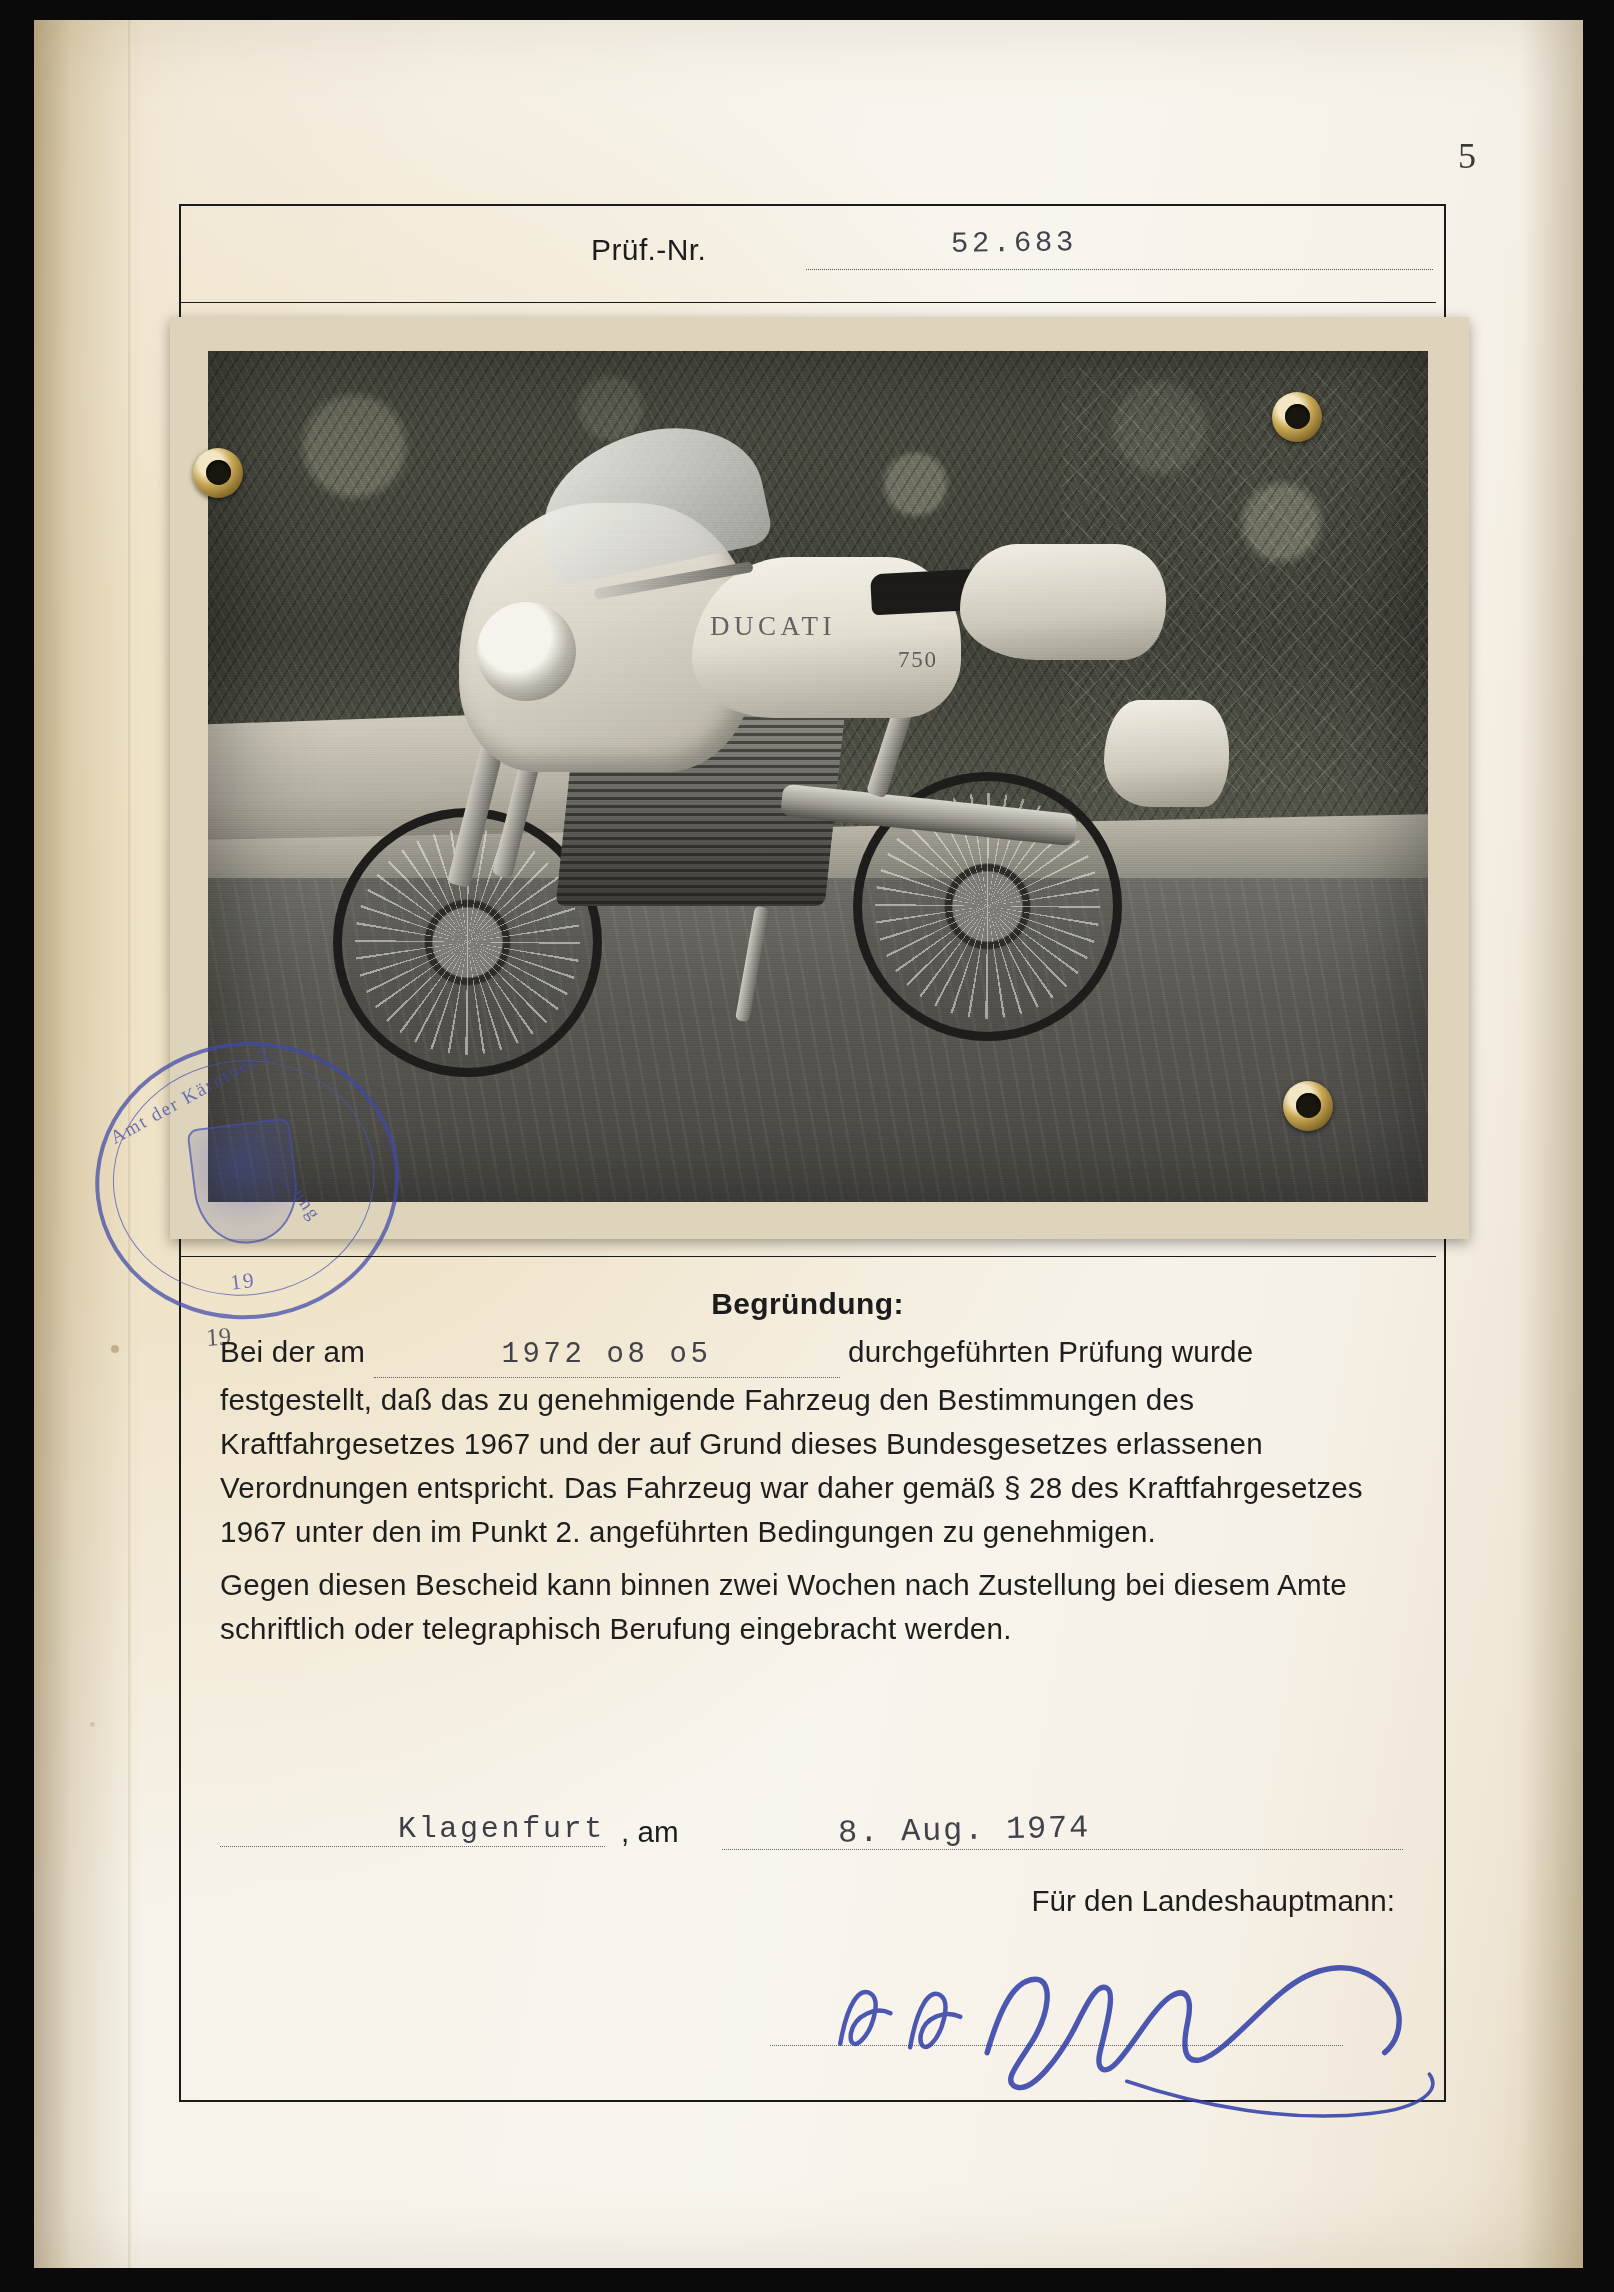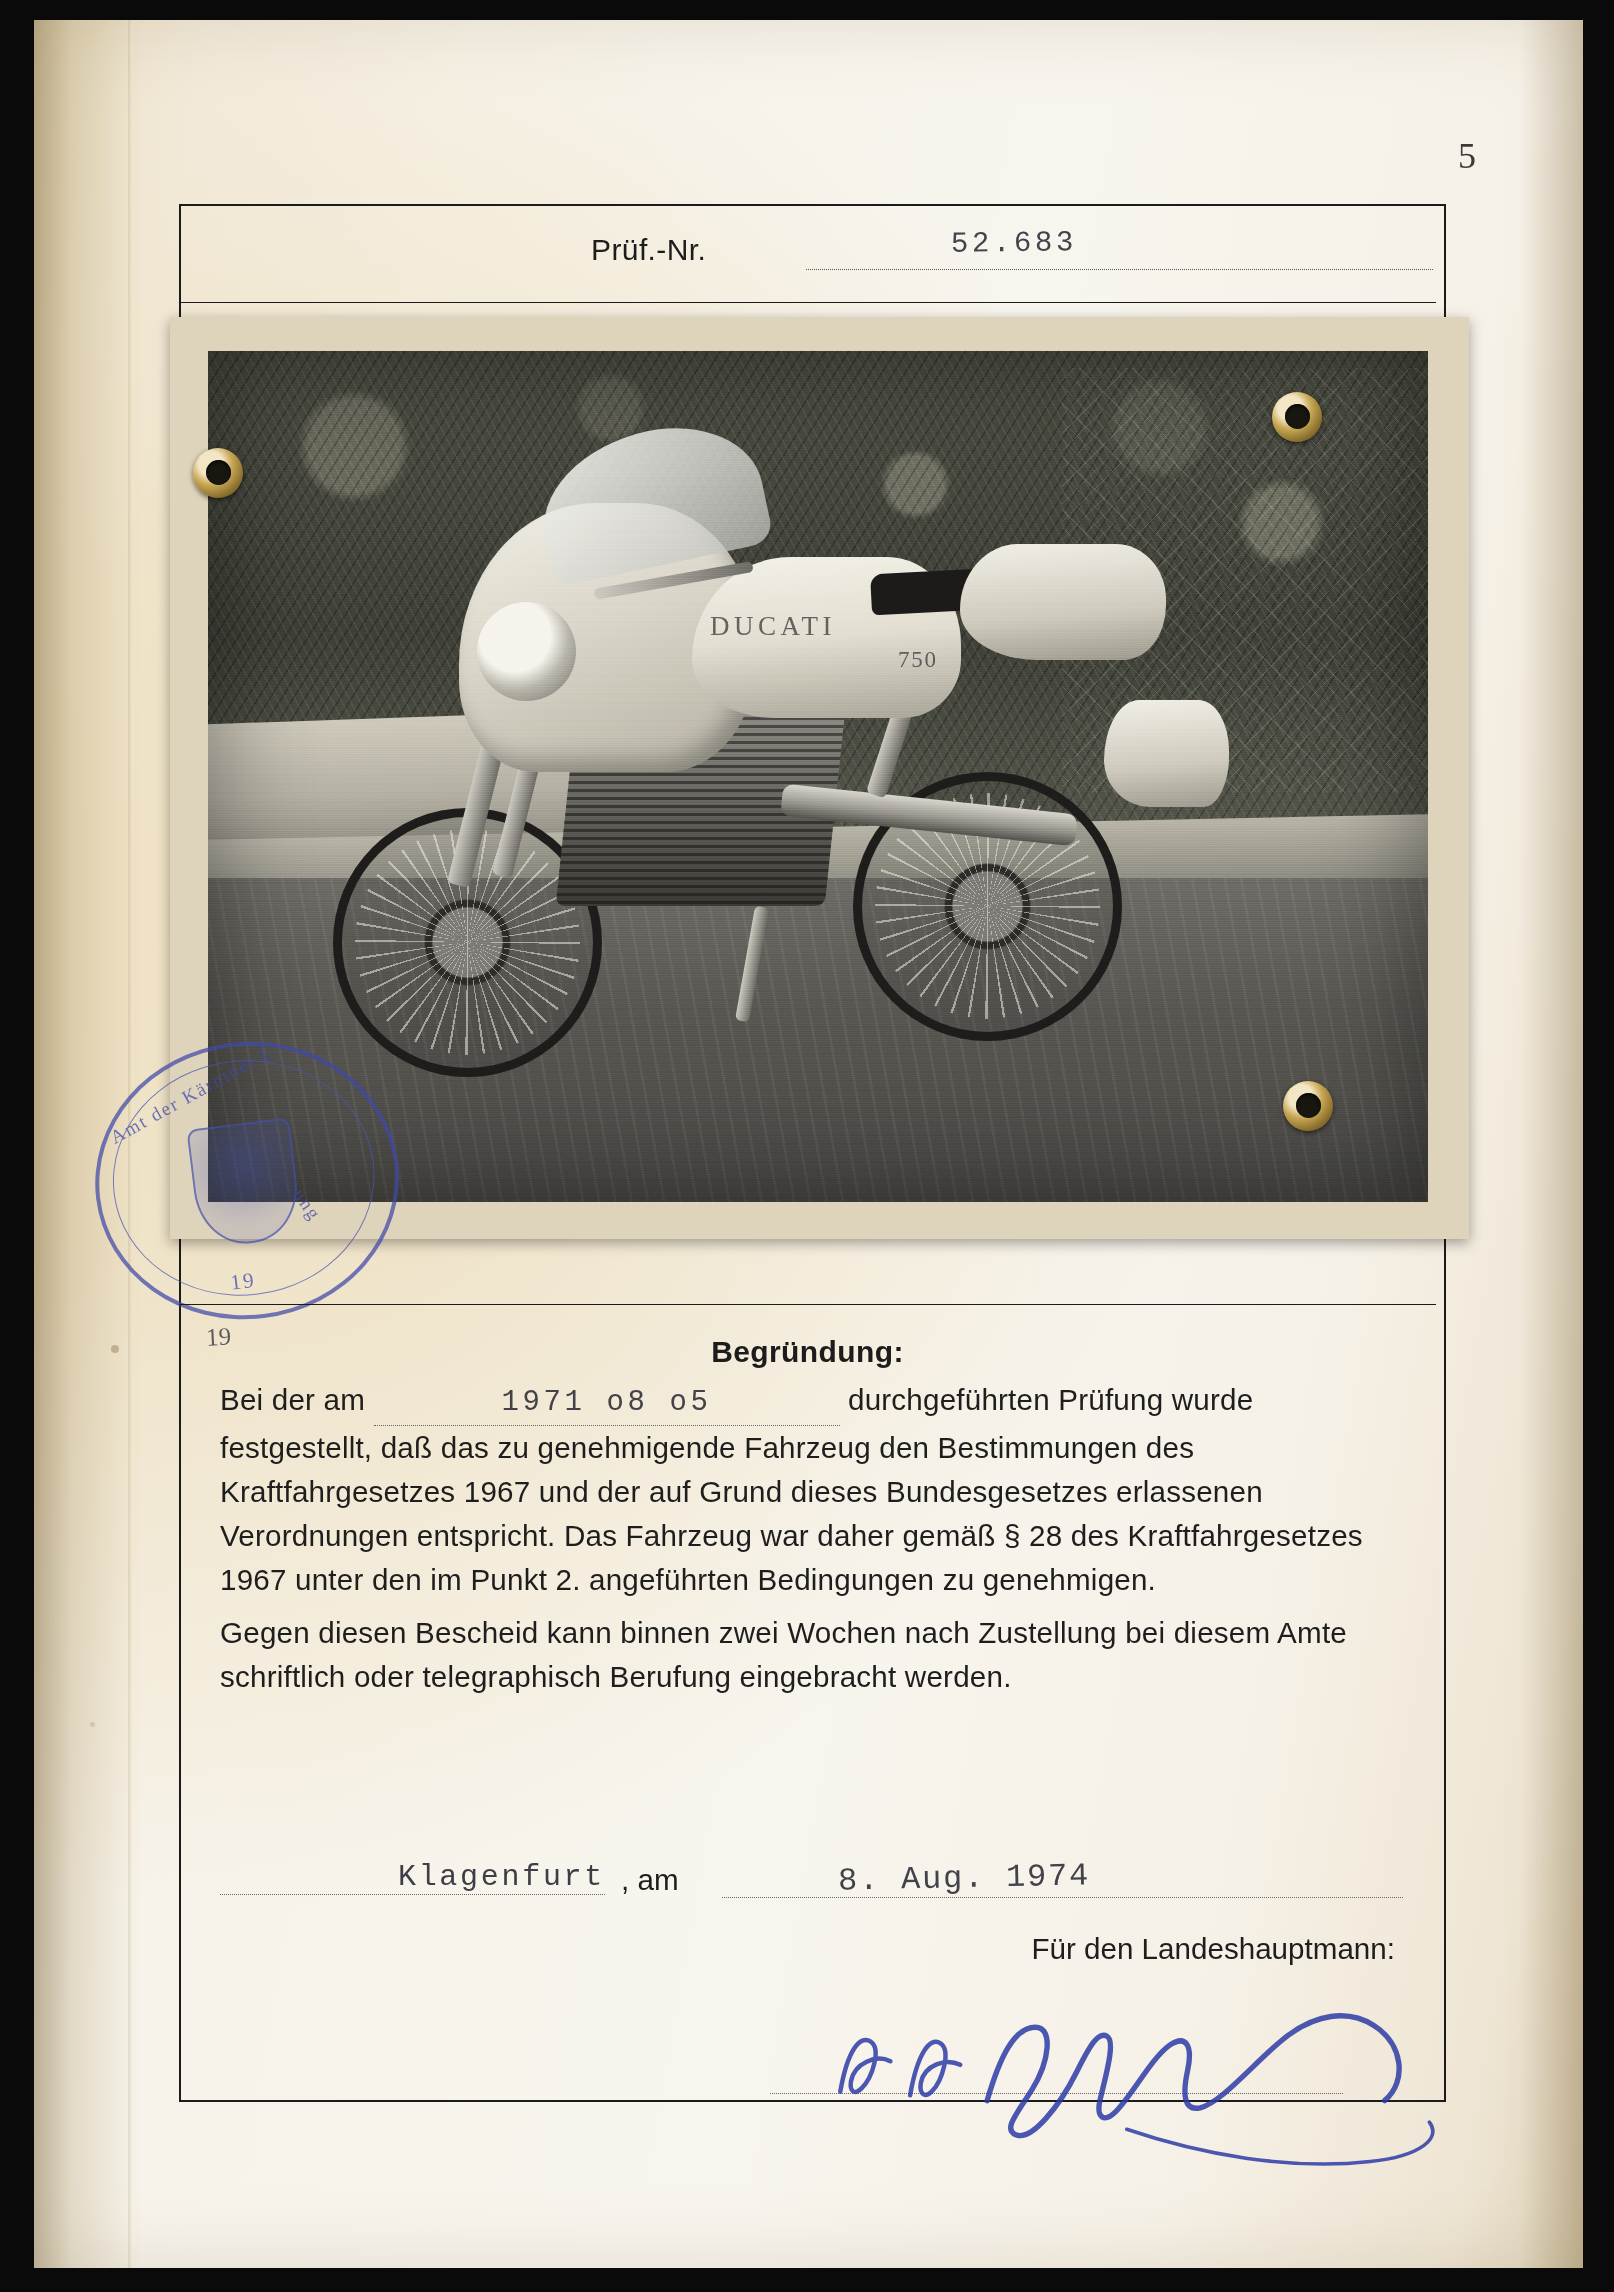--- a/index.html
+++ b/index.html
@@ -293,21 +293,21 @@
     font-size: 19px;
     letter-spacing: 1.8px;
   }
   .stamp-t1 { left: 43px; top: 52px; transform: rotate(-22deg); }
   .stamp-t2 { left: 204px; top: 168px; transform: rotate(62deg); }
   .stamp-t3 { left: 150px; top: 244px; font-size: 21.5px; }
 
   
   .textbox {
     position: absolute;
-    left: 145px; top: 1284px;
+    left: 145px; top: 1236px;
     width: 1257px;
     height: 858px;
     border-top: 1.8px solid #1b1b1b;
   }
   .heading {
     text-align: center;
     font-family: "Liberation Sans", sans-serif;
     font-size: 30px;
     font-weight: bold;
     color: #1c1c1c;
@@ -510,21 +510,21 @@
     <div class="pencil-19">19</div>
 
     <div class="textbox">
 
       <div class="heading">Begründung:</div>
 
       <div class="body-text">
         <p>
           <span>Bei der am</span>
           <span class="inline-blank">
-            <span class="typed">1971 o8 o5</span>
+            <span class="typed">1972 o8 o5</span>
           </span>
           <span>durchgeführten Prüfung wurde festgestellt, daß das zu genehmigende Fahrzeug den Bestimmungen des Kraftfahrgesetzes 1967 und der auf Grund dieses Bundesgesetzes erlassenen Verordnungen entspricht. Das Fahrzeug war daher gemäß § 28 des Kraftfahrgesetzes 1967 unter den im Punkt 2. angeführten Bedingungen zu genehmigen.</span>
         </p>
       </div>
 
 
       <div class="body-text">
         <p>Gegen diesen Bescheid kann binnen zwei Wochen nach Zustellung bei diesem Amte schriftlich oder telegraphisch Berufung eingebracht werden.</p>
       </div>
 

